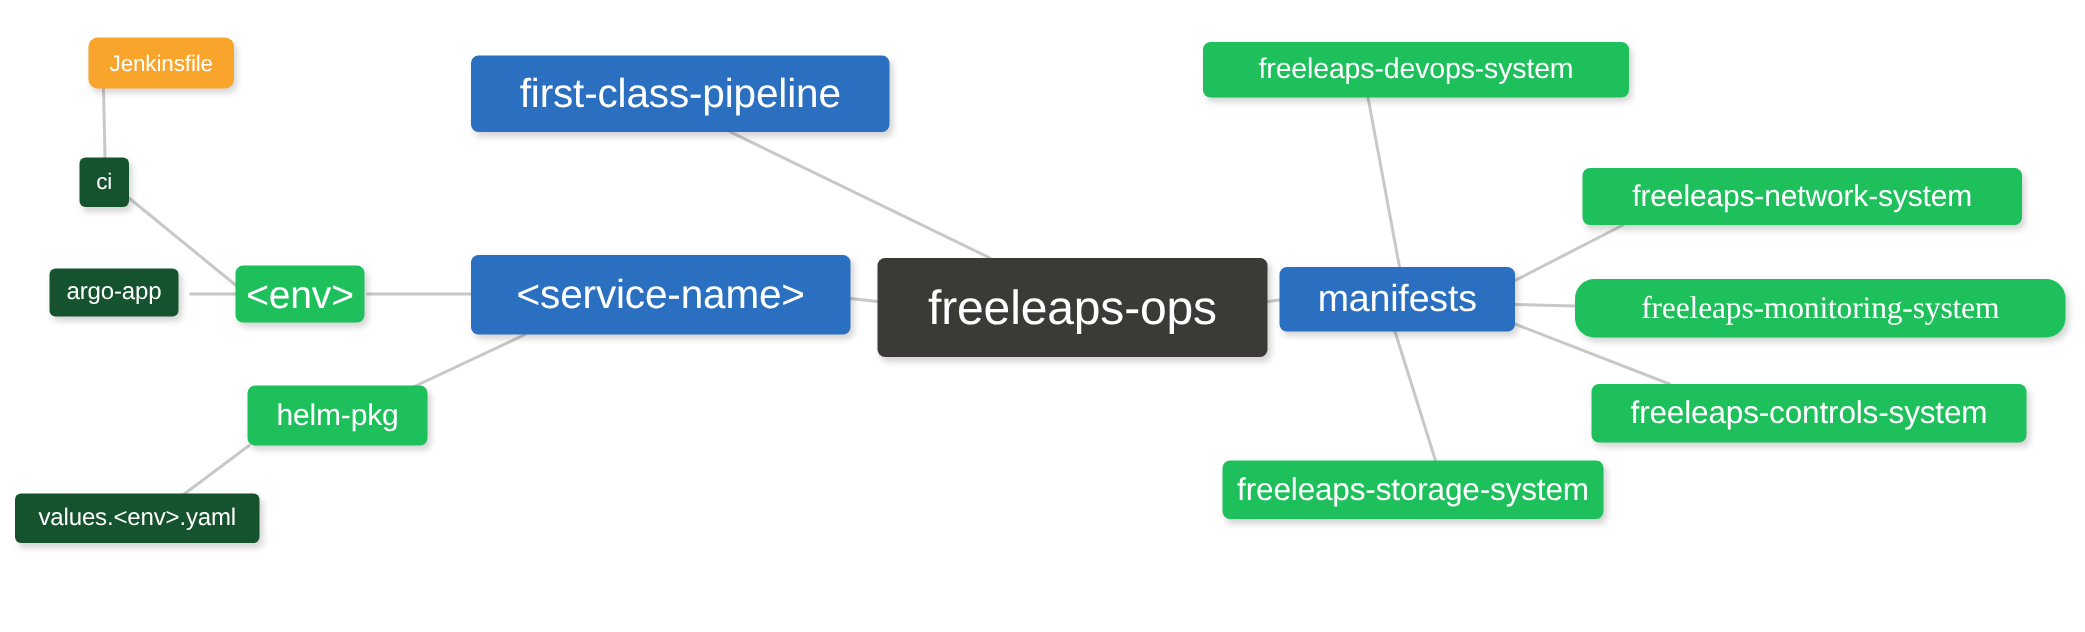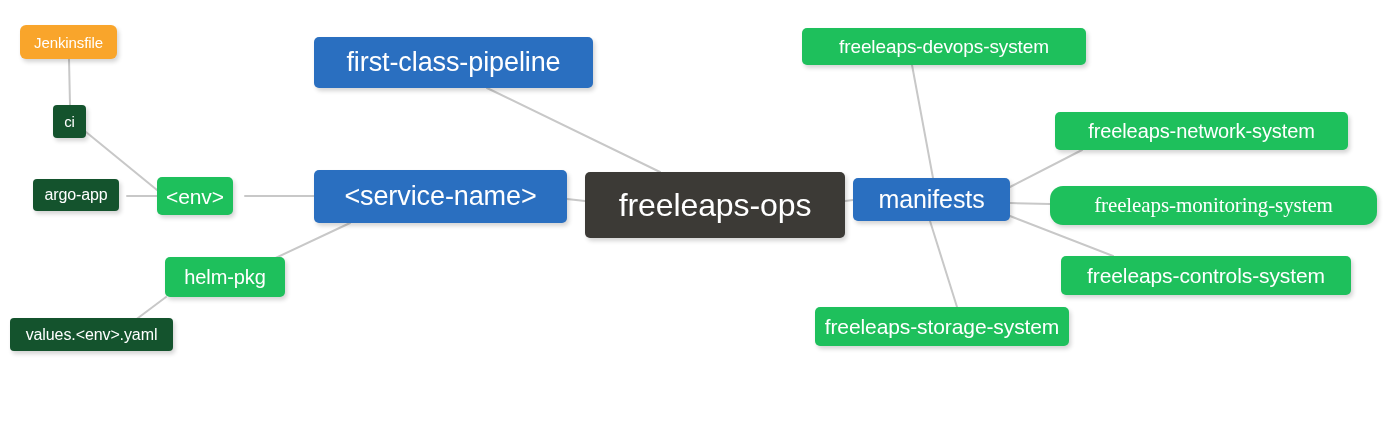--- a/index.html
+++ b/index.html
@@ -33,21 +33,21 @@
     white-space: nowrap;
     border-radius: 4px;
     box-shadow: 2px 3px 4px rgba(0,0,0,0.17);
     letter-spacing: -0.1px;
     line-height: 1;
     cursor: pointer;
   }
   .node.root      { background: #3c3a36; }
   .node.blue      { background: #2a6fc0; }
   .node.green     { background: #1ec05c; text-align: right; }
-  .node.orange    { background: #f9a52b; }
+  .node.orange    { background: #f9a52b; margin-left: 39px; }
   .node.redorange { background: #14532d; }
 </style>
 </head>
 <body>
 
 <div id="canvas">
   <svg id="edge-layer" viewBox="0 0 1390 421" preserveAspectRatio="none">
       <line x1="69" y1="59" x2="70" y2="105" stroke="#c8c8c8" stroke-width="2" stroke-linecap="round"></line>
       <line x1="86" y1="132" x2="157" y2="190" stroke="#c8c8c8" stroke-width="2" stroke-linecap="round"></line>
       <line x1="127" y1="196" x2="157" y2="196" stroke="#c8c8c8" stroke-width="2" stroke-linecap="round"></line>
@@ -66,27 +66,27 @@
   <div id="node-layer">
       <div class="node orange" style="left: 20px; top: 25px; width: 97px; height: 34px; font-size: 15px; border-radius: 6px;">
         <span>Jenkinsfile</span>
       </div>
       <div class="node redorange" style="left: 53px; top: 105px; width: 33px; height: 33px; font-size: 15px; border-radius: 4px;">
         <span>ci</span>
       </div>
       <div class="node redorange" style="left: 33px; top: 179px; width: 86px; height: 32px; font-size: 16px; border-radius: 4px;">
         <span>argo-app</span>
       </div>
-      <div class="node green" style="left: 157px; top: 177px; width: 76px; height: 38px; font-size: 21px; border-radius: 5px;">
+      <div class="node green" style="left: 157px; top: 177px; width: 86px; height: 38px; font-size: 26px; border-radius: 5px;">
         <span>&lt;env&gt;</span>
       </div>
       <div class="node green" style="left: 147px; top: 257px; width: 120px; height: 40px; font-size: 20px; border-radius: 5px; margin-left: 18px;">
         <span>helm-pkg</span>
       </div>
-      <div class="node redorange" style="left: 10px; top: 318px; width: 163px; height: 33px; font-size: 16px; border-radius: 4px;">
+      <div class="node redorange" style="left: 10px; top: 329px; width: 163px; height: 33px; font-size: 16px; border-radius: 4px;">
         <span>values.&lt;env&gt;.yaml</span>
       </div>
       <div class="node blue" style="left: 314px; top: 37px; width: 279px; height: 51px; font-size: 27px; border-radius: 5px;">
         <span>first-class-pipeline</span>
       </div>
       <div class="node blue" style="left: 314px; top: 170px; width: 253px; height: 53px; font-size: 27px; border-radius: 5px;">
         <span>&lt;service-name&gt;</span>
       </div>
       <div class="node root" style="left: 585px; top: 172px; width: 260px; height: 66px; font-size: 32px; border-radius: 5px;">
         <span>freeleaps-ops</span>

